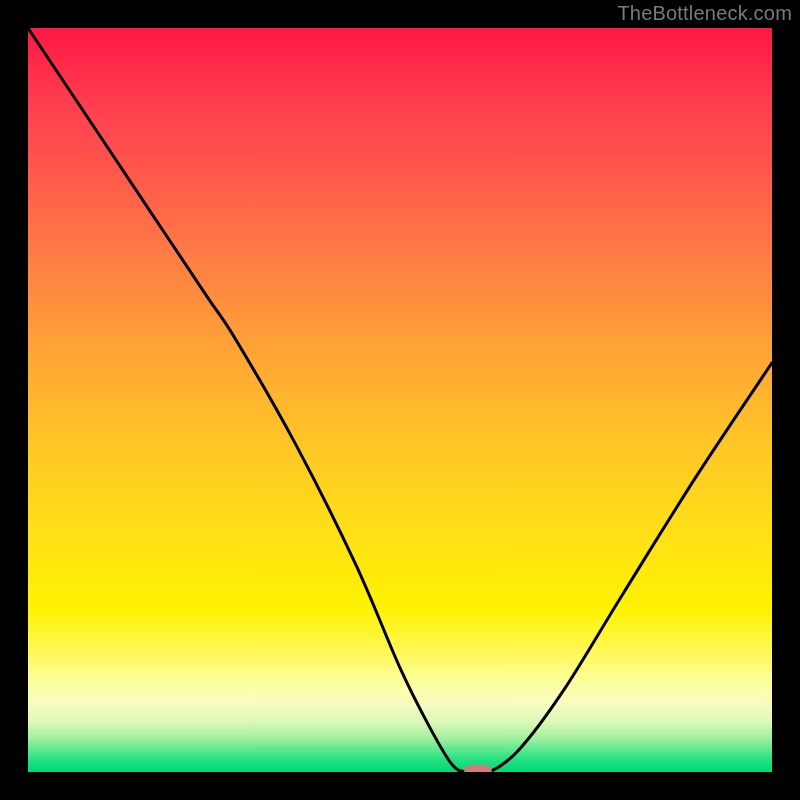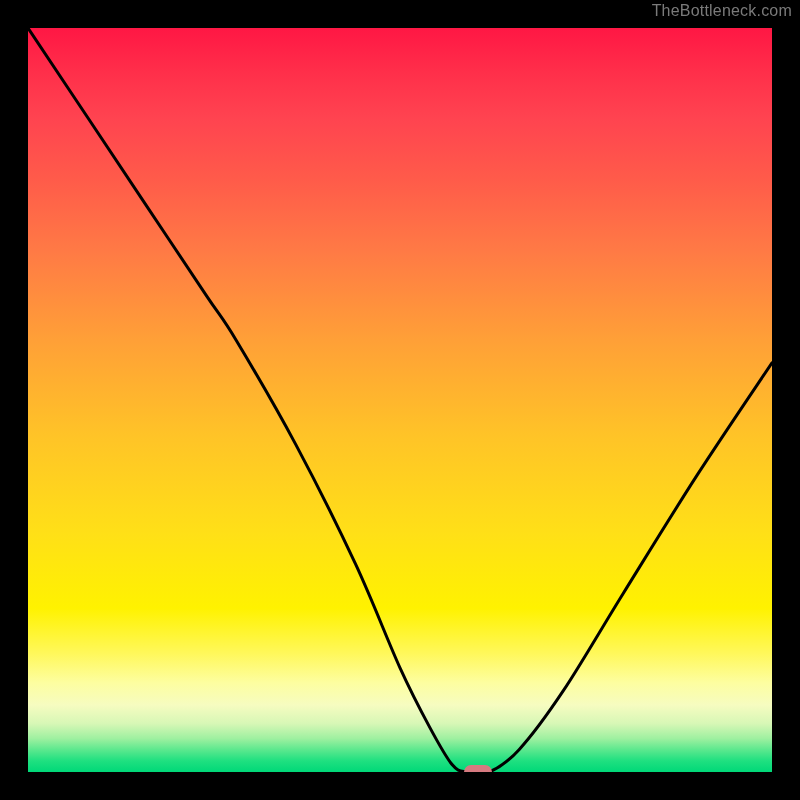--- a/index.html
+++ b/index.html
@@ -15,21 +15,21 @@
     position: relative;
     width: 800px;
     height: 800px;
     background: #000;
   }
   .watermark {
     position: absolute;
     top: 2px;
     right: 8px;
     color: #7a7a7a;
-    font-size: 16px;
+    font-size: 20px;
     font-weight: 500;
     letter-spacing: 0.2px;
     z-index: 20;
   }
   .plot-area {
     position: absolute;
     left: 28px;
     top: 28px;
     width: 744px;
     height: 744px;

